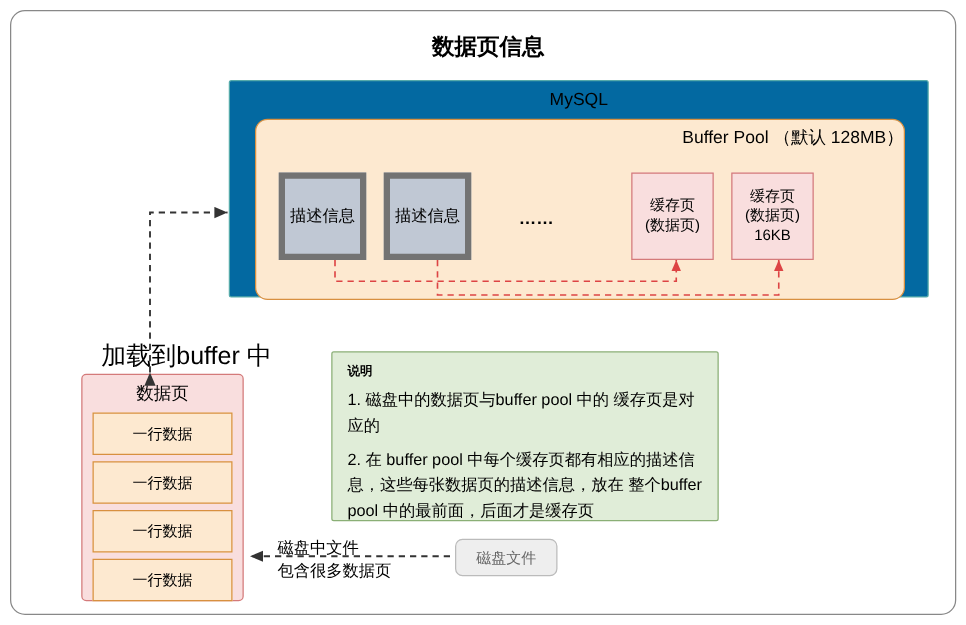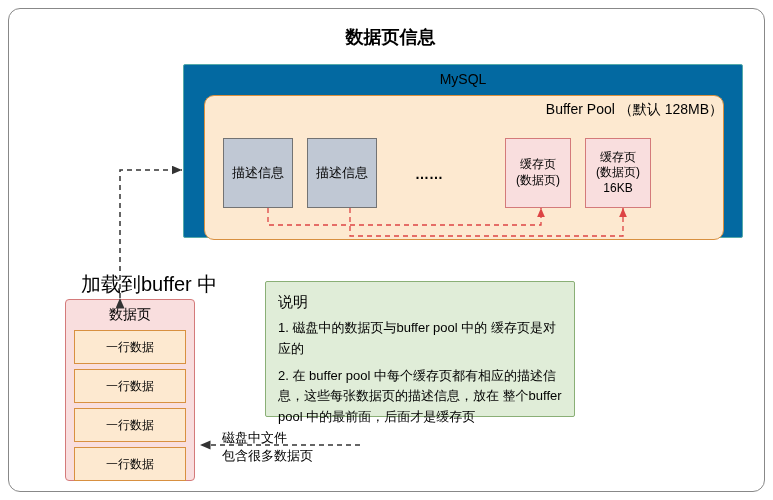--- a/index.html
+++ b/index.html
@@ -3,29 +3,29 @@
 <meta charset="utf-8">
 <style>
   * { box-sizing: border-box; margin: 0; padding: 0; }
   body { font-family: "Microsoft YaHei", "PingFang SC", sans-serif; background: #fff; width: 773px; height: 500px; position: relative; }
   .outer { position: absolute; left: 8px; top: 8px; width: 757px; height: 484px; border: 1px solid #888; border-radius: 12px; }
   .title { position: absolute; left: 4px; top: 16px; width: 100%; text-align: center; font-weight: bold; font-size: 18px; }
   .mysql-box { position: absolute; left: 174px; top: 55px; width: 560px; height: 174px; background: #0369a1; border: 1px solid #5aa; border-radius: 2px; }
   .mysql-label { text-align: center; font-size: 14px; margin-top: 6px; }
   .buffer-pool { position: absolute; left: 20px; top: 30px; width: 520px; height: 145px; background: #fde9d0; border: 1px solid #d89040; border-radius: 10px; }
   .bp-label { text-align: right; font-size: 14px; margin-top: 5px; }
-  .desc-box { position: absolute; width: 70px; height: 70px; background: #c0c8d4; border: 1px solid #737373; display: flex; align-items: center; justify-content: center; font-size: 13px; }
+  .desc-box { position: absolute; width: 70px; height: 70px; background: #c0c8d4; border: 5px solid #737373; display: flex; align-items: center; justify-content: center; font-size: 13px; }
   .cache-box { position: absolute; width: 66px; height: 70px; background: #f9dede; border: 1px solid #d47a7a; display: flex; flex-direction: column; align-items: center; justify-content: center; font-size: 12px; text-align: center; line-height: 1.3; }
   .dots { position: absolute; font-weight: bold; font-size: 14px; }
   .load-label { position: absolute; left: 72px; top: 262px; font-size: 20px; }
   .datapage-box { position: absolute; left: 56px; top: 290px; width: 130px; height: 182px; background: #f9dede; border: 1px solid #d47a7a; border-radius: 4px; }
   .dp-title { text-align: center; font-size: 14px; margin: 6px 0; }
   .row-box { margin: 5px 8px; height: 34px; background: #fde9d0; border: 1px solid #d89040; display: flex; align-items: center; justify-content: center; font-size: 12px; }
   .note-box { position: absolute; left: 256px; top: 272px; width: 310px; height: 136px; background: #e0edd8; border: 1px solid #8aaf76; border-radius: 2px; padding: 8px 12px; font-size: 13px; line-height: 1.6; }
-  .note-title { font-weight: normal; font-size: 15px; margin-bottom: 4px; }
+  .note-title { font-weight: bold; font-size: 10px; margin-bottom: 4px; }
   .disk-file { position: absolute; left: 355px; top: 422px; width: 82px; height: 30px; background: #eeeeee; border: 1px solid #bbb; border-radius: 6px; display: flex; align-items: center; justify-content: center; font-size: 12px; color: #666; }
   .disk-label { position: absolute; left: 213px; top: 420px; font-size: 13px; line-height: 1.4; }
   svg.arrows { position: absolute; left: 0; top: 0; width: 773px; height: 500px; pointer-events: none; }
 </style>
 </head>
 <body>
 
 <div class="outer">
   <div class="title">数据页信息</div>
 
@@ -57,21 +57,22 @@
     <div class="row-box">一行数据</div>
     <div class="row-box">一行数据</div>
   </div>
 
   <div class="note-box">
     <div class="note-title">说明</div>
     <div>1. 磁盘中的数据页与buffer pool 中的 缓存页是对应的</div>
     <div style="margin-top:6px;">2. 在 buffer pool 中每个缓存页都有相应的描述信息，这些每张数据页的描述信息，放在 整个buffer pool 中的最前面，后面才是缓存页</div>
   </div>
 
-  <div class="disk-label"><span style="white-space:pre-line;">磁盘中文件
+  <div class="disk-file">磁盘文件</div>
+  <div class="disk-label"><span style="white-space:pre-line;font-family:Liberation Mono, monospace;">磁盘中文件
 包含很多数据页</span></div>
 </div>
 
 <svg class="arrows">
   <defs>
     <marker id="arr-black" markerWidth="8" markerHeight="8" refX="7" refY="3" orient="auto">
       <path d="M0,0 L7,3 L0,6 Z" fill="#333"></path>
     </marker>
     <marker id="arr-red" markerWidth="8" markerHeight="8" refX="7" refY="3" orient="auto">
       <path d="M0,0 L7,3 L0,6 Z" fill="#d44"></path>

